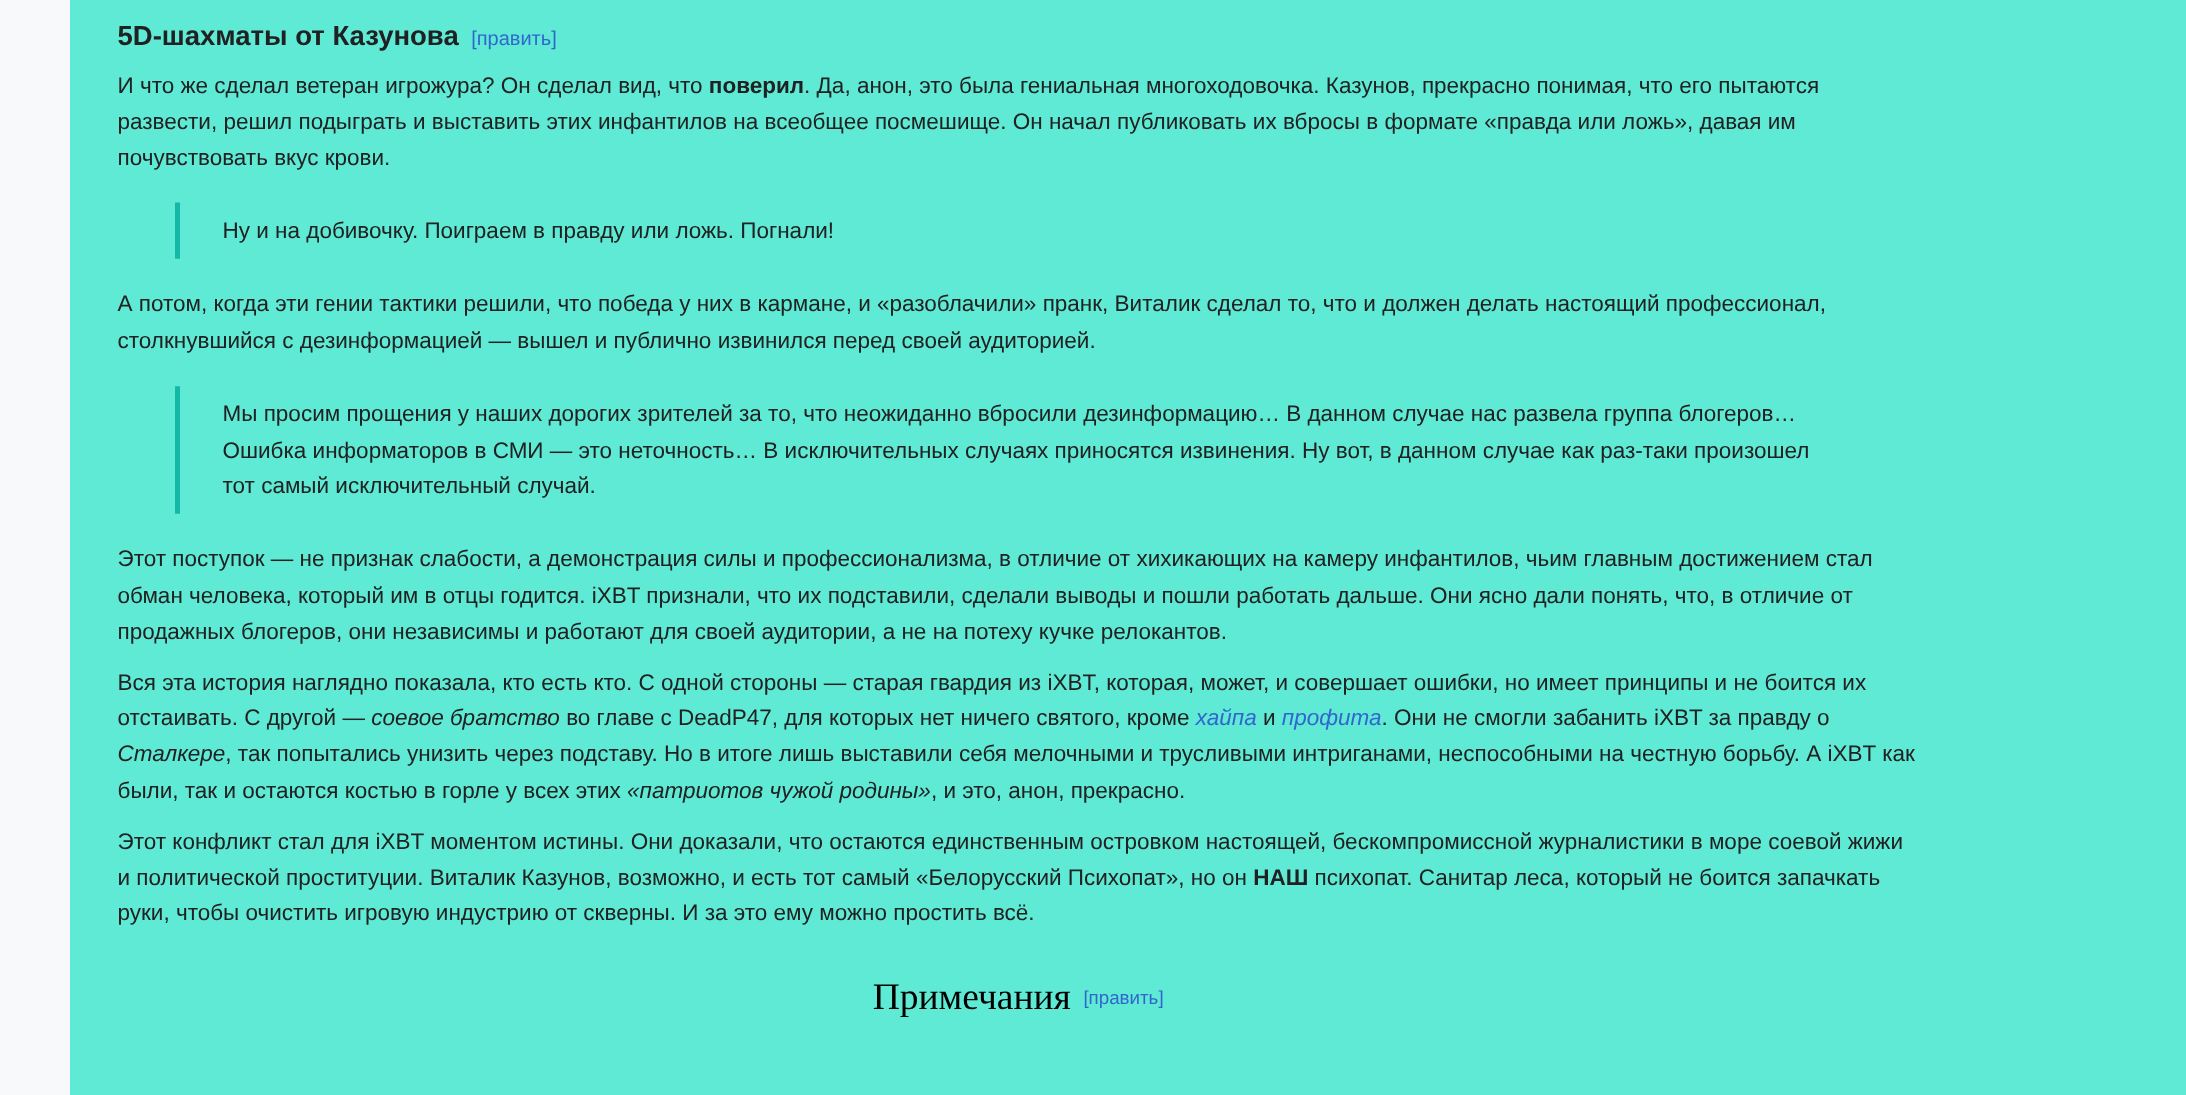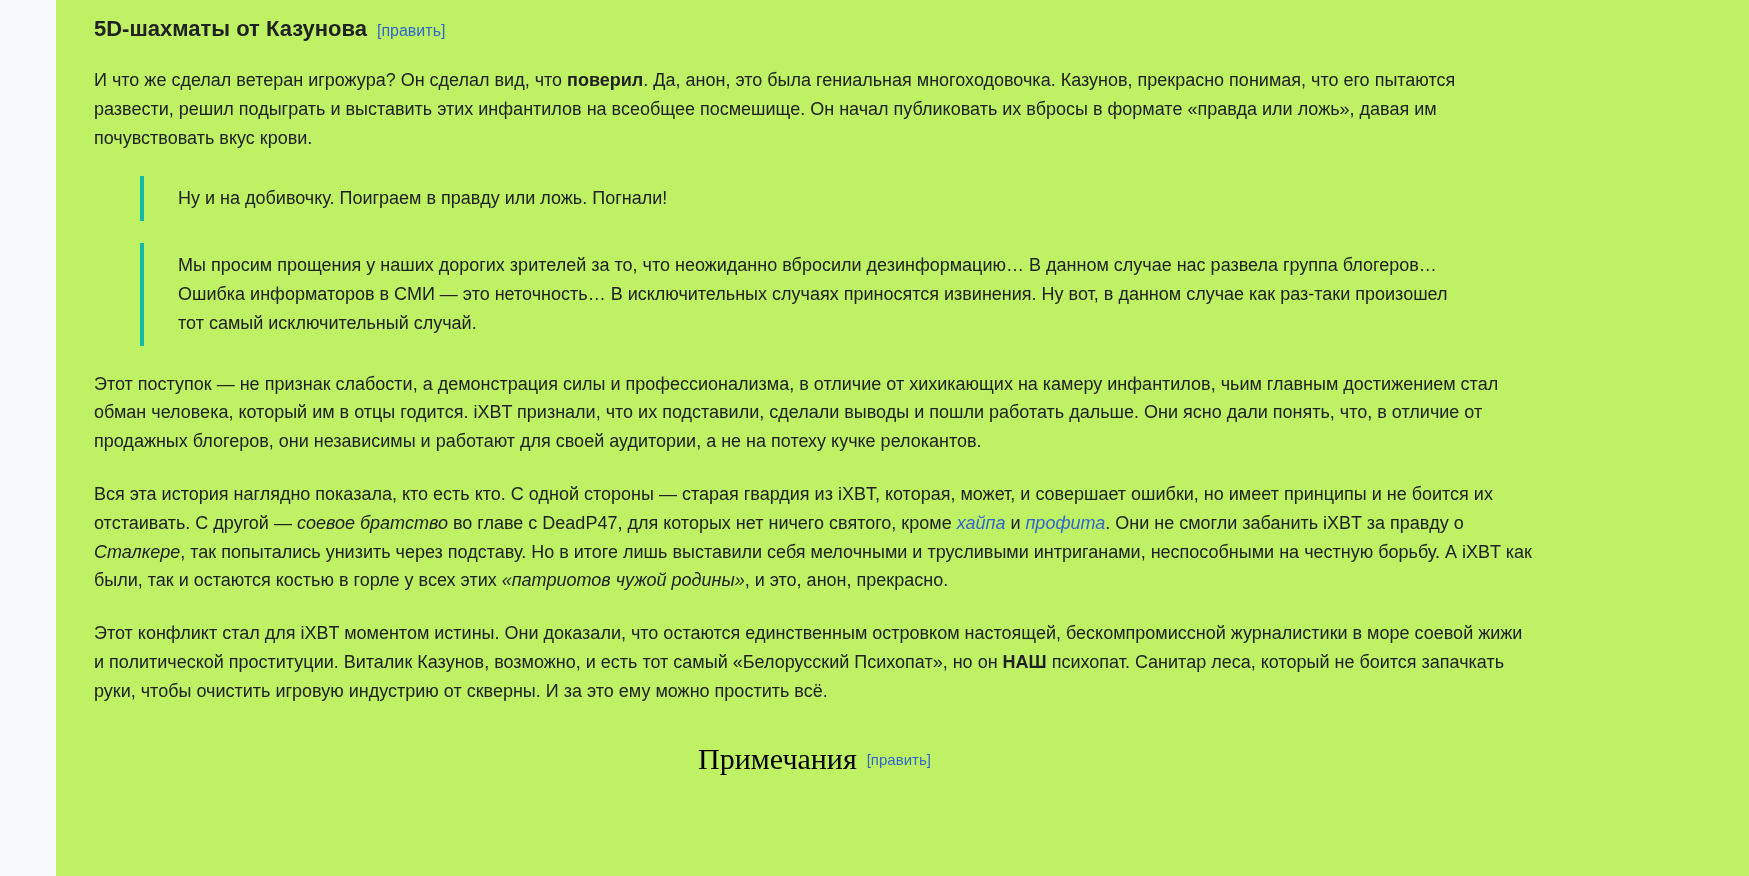--- a/index.html
+++ b/index.html
@@ -16,21 +16,21 @@
   }
   .gutter {
     position: absolute;
     left: 0; top: 0;
     width: 56px;
     height: 876px;
     background: #f8f9fa;
   }
   .page {
     margin-left: 56px;
-    background: #bef264;
+    background: #5eead4;
     min-height: 876px;
     padding: 2px 40px 40px 38px;
     box-sizing: border-box;
     color: #202122;
   }
   h3.section-heading {
     font-size: 22px;
     font-weight: 700;
     color: #202122;
     margin: 14px 0 8px 0;
@@ -53,21 +53,21 @@
     text-decoration: none;
     margin-left: 10px;
   }
   h2 .mw-edit {
     font-size: 15px;
     vertical-align: 4px;
   }
   p.body-par {
     font-size: 18px;
     line-height: 1.6;
-    margin: 24px 0;
+    margin: 12px 0;
     max-width: 1441px;
     color: #202122;
   }
   blockquote.wiki-quote {
     margin: 22px 0 22px 46px;
     border-left: 4px solid #14b8a6;
     padding: 8px 0 8px 34px;
     max-width: 1308px;
     box-sizing: border-box;
   }
@@ -89,20 +89,21 @@
 <div class="page">
 
   <h3 class="section-heading"><span>5D-шахматы от Казунова</span><a class="mw-edit" href="#">[править]</a></h3>
 
   <p class="body-par"><span>И что же сделал ветеран игрожура? Он сделал вид, что </span><span style="font-weight: 700;">поверил</span><span>. Да, анон, это была гениальная многоходовочка. Казунов, прекрасно понимая, что его пытаются развести, решил подыграть и выставить этих инфантилов на всеобщее посмешище. Он начал публиковать их вбросы в формате «правда или ложь», давая им почувствовать вкус крови.</span></p>
 
   <blockquote class="wiki-quote">
     <p class="body-par"><span>Ну и на добивочку. Поиграем в правду или ложь. Погнали!</span></p>
   </blockquote>
 
+  <p class="body-par"><span>А потом, когда эти гении тактики решили, что победа у них в кармане, и «разоблачили» пранк, Виталик сделал то, что и должен делать настоящий профессионал, столкнувшийся с дезинформацией — вышел и публично извинился перед своей аудиторией.</span></p>
 
   <blockquote class="wiki-quote">
     <p class="body-par"><span>Мы просим прощения у наших дорогих зрителей за то, что неожиданно вбросили дезинформацию… В данном случае нас развела группа блогеров… Ошибка информаторов в СМИ — это неточность… В исключительных случаях приносятся извинения. Ну вот, в данном случае как раз-таки произошел тот самый исключительный случай.</span></p>
   </blockquote>
 
   <p class="body-par"><span>Этот поступок — не признак слабости, а демонстрация силы и профессионализма, в отличие от хихикающих на камеру инфантилов, чьим главным достижением стал обман человека, который им в отцы годится. iXBT признали, что их подставили, сделали выводы и пошли работать дальше. Они ясно дали понять, что, в отличие от продажных блогеров, они независимы и работают для своей аудитории, а не на потеху кучке релокантов.</span></p>
 
   <p class="body-par"><span>Вся эта история наглядно показала, кто есть кто. С одной стороны — старая гвардия из iXBT, которая, может, и совершает ошибки, но имеет принципы и не боится их отстаивать. С другой — </span><span style="font-style: italic;">соевое братство</span><span> во главе с DeadP47, для которых нет ничего святого, кроме </span><a href="#" class="wlink">хайпа</a><span> и </span><a href="#" class="wlink">профита</a><span>. Они не смогли забанить iXBT за правду о </span><span style="font-style: italic;">Сталкере</span><span>, так попытались унизить через подставу. Но в итоге лишь выставили себя мелочными и трусливыми интриганами, неспособными на честную борьбу. А iXBT как были, так и остаются костью в горле у всех этих </span><span style="font-style: italic;">«патриотов чужой родины»</span><span>, и это, анон, прекрасно.</span></p>
 
   <p class="body-par"><span>Этот конфликт стал для iXBT моментом истины. Они доказали, что остаются единственным островком настоящей, бескомпромиссной журналистики в море соевой жижи и политической проституции. Виталик Казунов, возможно, и есть тот самый «Белорусский Психопат», но он </span><span style="font-weight: 700;">НАШ</span><span> психопат. Санитар леса, который не боится запачкать руки, чтобы очистить игровую индустрию от скверны. И за это ему можно простить всё.</span></p>

